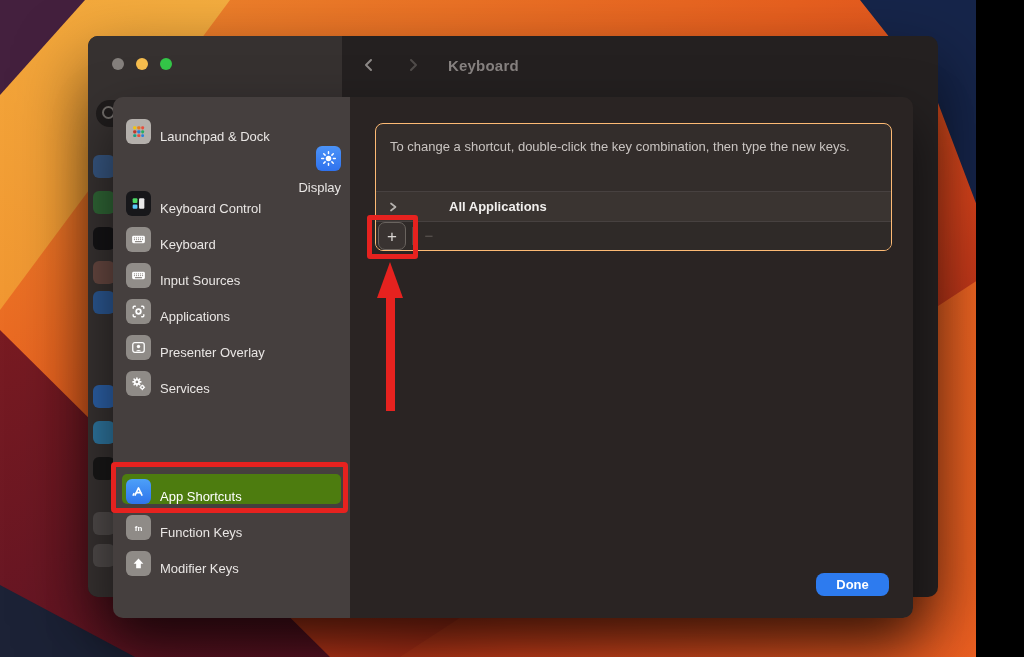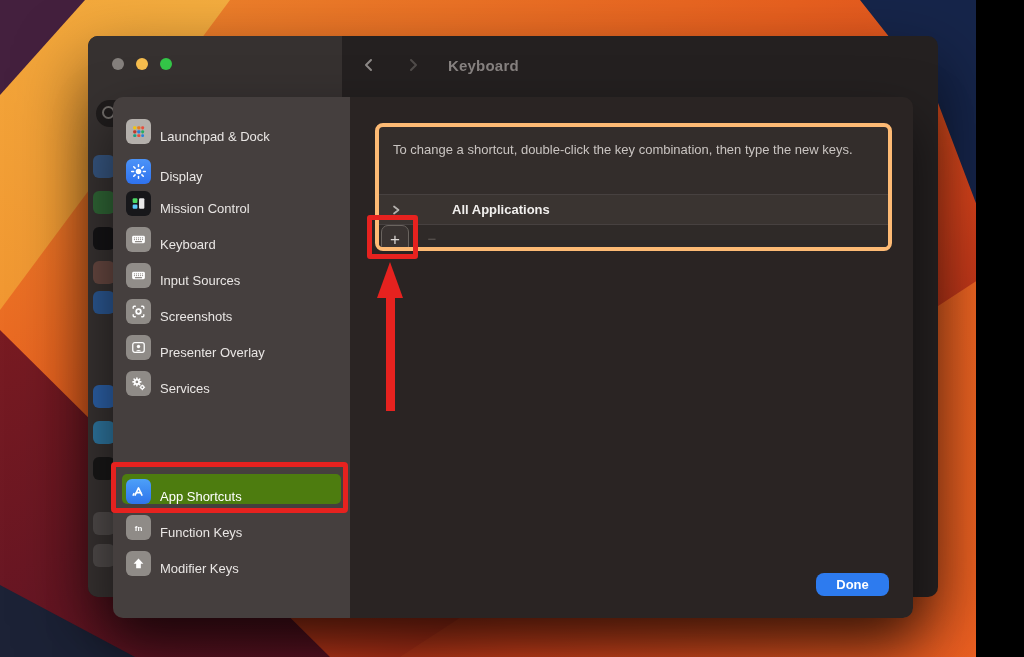--- a/index.html
+++ b/index.html
@@ -38,21 +38,21 @@
   .side-item { position:absolute; left:9px; width:219px; height:30px; border-radius:5px;
     display:flex; align-items:flex-end; padding-left:4px; gap:9px; cursor:default; }
   .side-item .icon { width:25px; height:25px; border-radius:6px; flex:none;
     display:flex; align-items:center; justify-content:center; }
   .side-item .icon svg { width:17px; height:17px; display:block; }
   .side-item .label { font-size:13px; color:#e9e6e4; white-space:nowrap; }
   .side-item.selected .label { color:#fff; }
 
   .sh-main { position:absolute; left:237px; right:0; top:0; bottom:0; background:#2a2423; border-radius:0 10px 10px 0; }
   .panel-box { position:absolute; left:25px; top:26px; width:517px; height:128px;
-    background:#332d2b; border:4px solid #fdba74; border-radius:8px; overflow:hidden; }
+    background:#332d2b; border:1px solid #fdba74; border-radius:8px; overflow:hidden; }
   .instr { height:67px; padding:11px 16px 0 14px; font-size:13px; line-height:23px; color:#c9c4c1; }
   .hdiv { height:1px; background:#474140; }
   .row-all { height:29px; background:#3a3431; display:flex; align-items:center; padding-left:11px; }
   .row-all .chev { width:12px; height:12px; flex:none; }
   .row-all .glabel { margin-left:50px; font-size:13px; font-weight:600; color:#f1efed; }
   .panel-footer { position:relative; height:29px; background:#2f2a28; }
   .btn-add { position:absolute; left:2px; top:0px; width:28px; height:28px; border:1px solid #6a645f;
     border-radius:7px; background:#393331; color:#dbd7d4; font-size:17px; line-height:25px; text-align:center; }
   .vsep { position:absolute; left:36px; top:5px; width:1px; height:18px; background:#4c4643; }
   .btn-remove { position:absolute; left:43px; top:1px; width:20px; height:26px; background:none; border:none;
@@ -129,21 +129,21 @@
                 <rect x="6.8" y="6.8" width="3" height="3" rx="1" fill="#2980d9"></rect>
                 <rect x="10.6" y="6.8" width="2.6" height="3" rx="1" fill="#27ae60"></rect>
     <rect x="3" y="10.6" width="3" height="2.6" rx="1" fill="#16a085"></rect>
                 <rect x="6.8" y="10.6" width="3" height="2.6" rx="1" fill="#e74c3c"></rect>
                 <rect x="10.6" y="10.6" width="2.6" height="2.6" rx="1" fill="#2980d9"></rect>
               </g>
             </svg>
           </span>
           <span class="label">Launchpad &amp; Dock</span>
         </div>
-        <div class="side-item" style="top: 57px;">
+        <div class="side-item" style="top: 49px; flex-direction: column;">
           <span class="icon" style="background: linear-gradient(rgb(75, 147, 248), rgb(47, 114, 238));">
             <svg viewBox="0 0 16 16">
               <circle cx="8" cy="8" r="2.6" fill="#ffffff"></circle>
     <g stroke="#ffffff" stroke-width="1.4" stroke-linecap="round">
     <line x1="8" y1="1.6" x2="8" y2="3.4"></line>
                 <line x1="8" y1="12.6" x2="8" y2="14.4"></line>
     <line x1="1.6" y1="8" x2="3.4" y2="8"></line>
                 <line x1="12.6" y1="8" x2="14.4" y2="8"></line>
     <line x1="3.5" y1="3.5" x2="4.8" y2="4.8"></line>
                 <line x1="11.2" y1="11.2" x2="12.5" y2="12.5"></line>
@@ -155,21 +155,21 @@
           <span class="label">Display</span>
         </div>
         <div class="side-item" style="top: 89px;">
           <span class="icon" style="background: rgb(23, 23, 26);">
             <svg viewBox="0 0 16 16">
     <rect x="2.5" y="3" width="4.5" height="4.5" rx="1" fill="#4cd964"></rect>
     <rect x="8.5" y="3" width="5" height="10" rx="1" fill="#e8e8e8"></rect>
     <rect x="2.5" y="9" width="4.5" height="4" rx="1" fill="#5ac8fa"></rect>
             </svg>
           </span>
-          <span class="label">Mission Control</span>
+          <span class="label">Keyboard Control</span>
         </div>
         <div class="side-item" style="top: 125px;">
           <span class="icon" style="background: rgb(145, 141, 137);">
             <svg viewBox="0 0 16 16">
               <rect x="2" y="4.4" width="12" height="7.2" rx="1.4" fill="#ffffff"></rect>
     <g fill="#8f8b87">
                 <circle cx="4.2" cy="6.4" r=".6"></circle>
                 <circle cx="6.1" cy="6.4" r=".6"></circle>
                 <circle cx="8" cy="6.4" r=".6"></circle>
                 <circle cx="9.9" cy="6.4" r=".6"></circle>
@@ -212,21 +212,21 @@
               <g stroke="#ffffff" stroke-width="1.3" fill="none" stroke-linecap="round">
     <path d="M3 5 V4 Q3 3 4 3 H5"></path>
                 <path d="M11 3 H12 Q13 3 13 4 V5"></path>
     <path d="M13 11 V12 Q13 13 12 13 H11"></path>
                 <path d="M5 13 H4 Q3 13 3 12 V11"></path>
               </g>
     <circle cx="8" cy="8" r="3" fill="#ffffff"></circle>
               <circle cx="8" cy="8" r="1.3" fill="#8f8b87"></circle>
             </svg>
           </span>
-          <span class="label">Screenshots</span>
+          <span class="label">Applications</span>
         </div>
         <div class="side-item" style="top: 233px;">
           <span class="icon" style="background: rgb(143, 139, 135);">
             <svg viewBox="0 0 16 16">
     <rect x="2.6" y="3.4" width="10.8" height="9.2" rx="2" fill="none" stroke="#ffffff" stroke-width="1.2"></rect>
     <circle cx="8" cy="7" r="1.6" fill="#ffffff"></circle>
               <path d="M5.4 11.6 Q8 9 10.6 11.6 Z" fill="#ffffff"></path>
             </svg>
           </span>
           <span class="label">Presenter Overlay</span>

